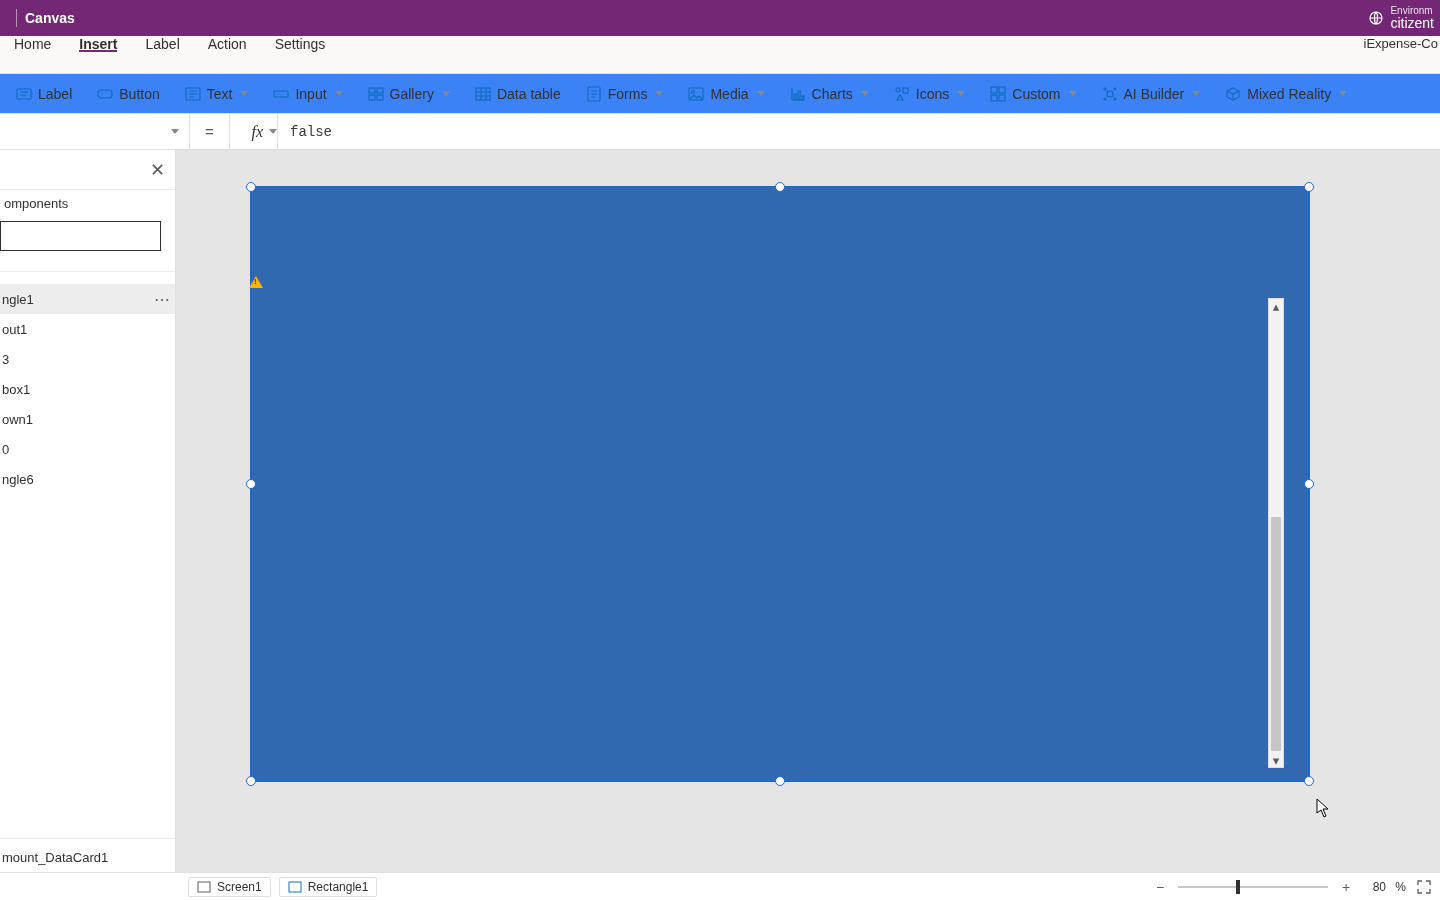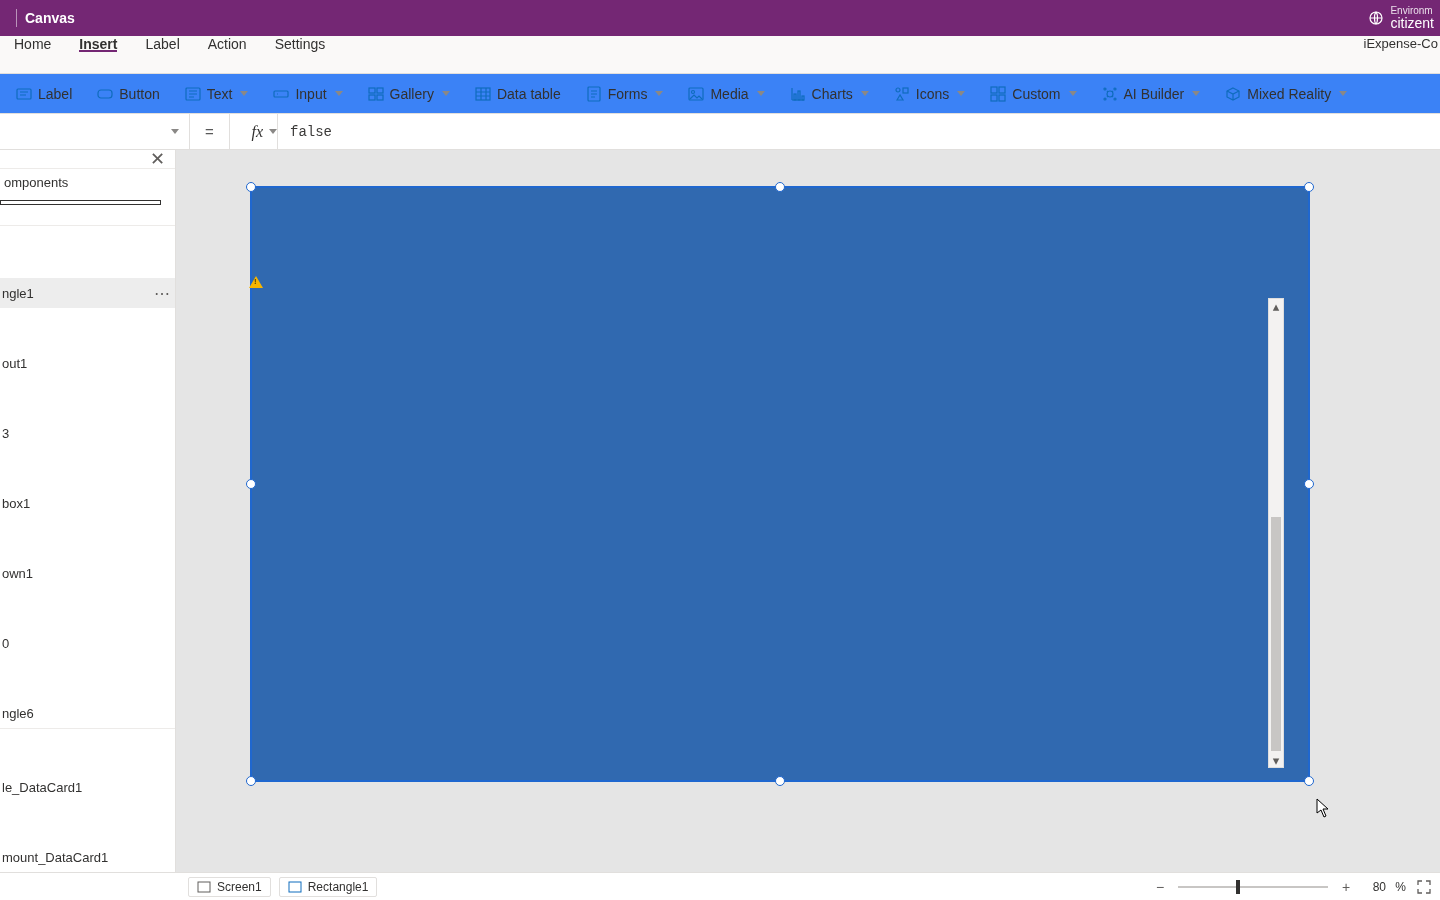--- a/index.html
+++ b/index.html
@@ -202,21 +202,20 @@
   .tree-items {
     display: flex; flex-direction: column;
   }
   .tree-item {
     height: 30px;
     display: flex; align-items: center;
     padding-left: 2px; padding-right: 4px;
     font-size: 13px;
     justify-content: space-between;
     color: #323130;
-    margin-top: 40px;
   }
   .tree-item.selected {
     background: #ededed;
   }
   .tree-item .dots { letter-spacing: 1px; color: #605e5c; font-size: 16px; }
   .tree-spacer { flex: 1; }
   .tree-children {
     display: flex; flex-direction: column;
     border-top: 1px solid var(--panel-divider);
     padding-top: 3px;
@@ -540,23 +539,20 @@
       <div class="tree-item">
           <span>0</span>
         </div>
       <div class="tree-item">
           <span>ngle6</span>
         </div>
     </div>
     <div class="tree-spacer"></div>
     <div class="tree-children">
       <div class="tree-item">
-          <span>le_DataCard1</span>
-        </div>
-      <div class="tree-item">
           <span>mount_DataCard1</span>
         </div>
     </div>
   </div>
 
   <div class="canvas">
     <div class="shape">
       <div class="handle h-tl"></div>
       <div class="handle h-tm"></div>
       <div class="handle h-tr"></div>

